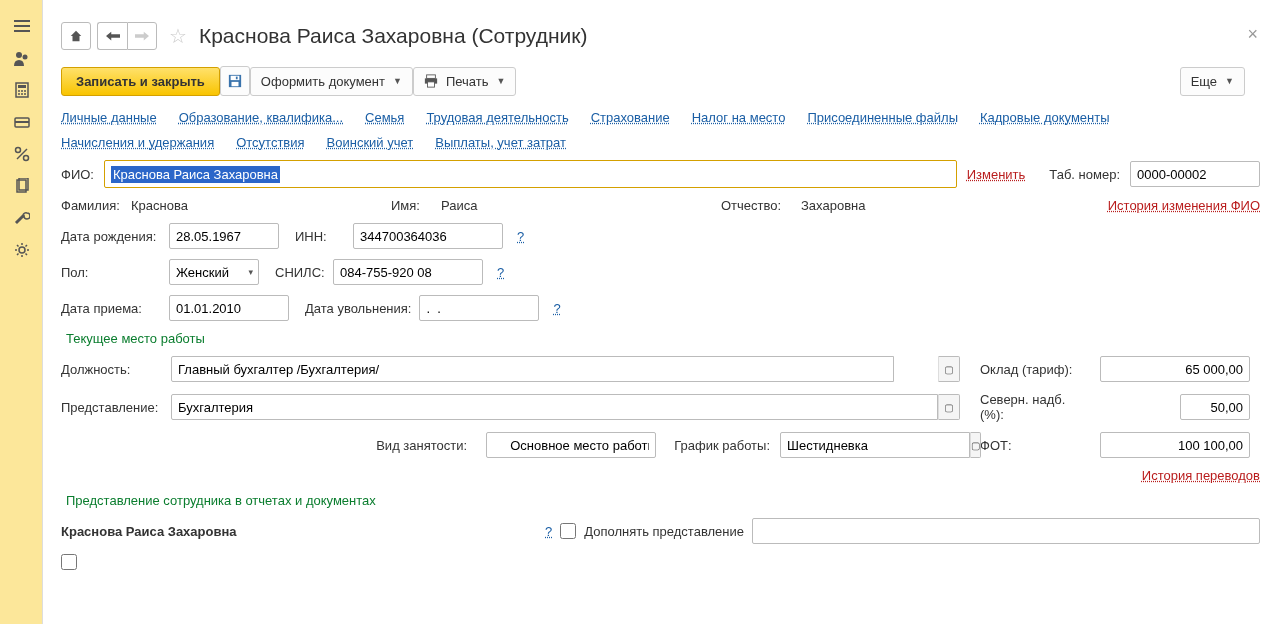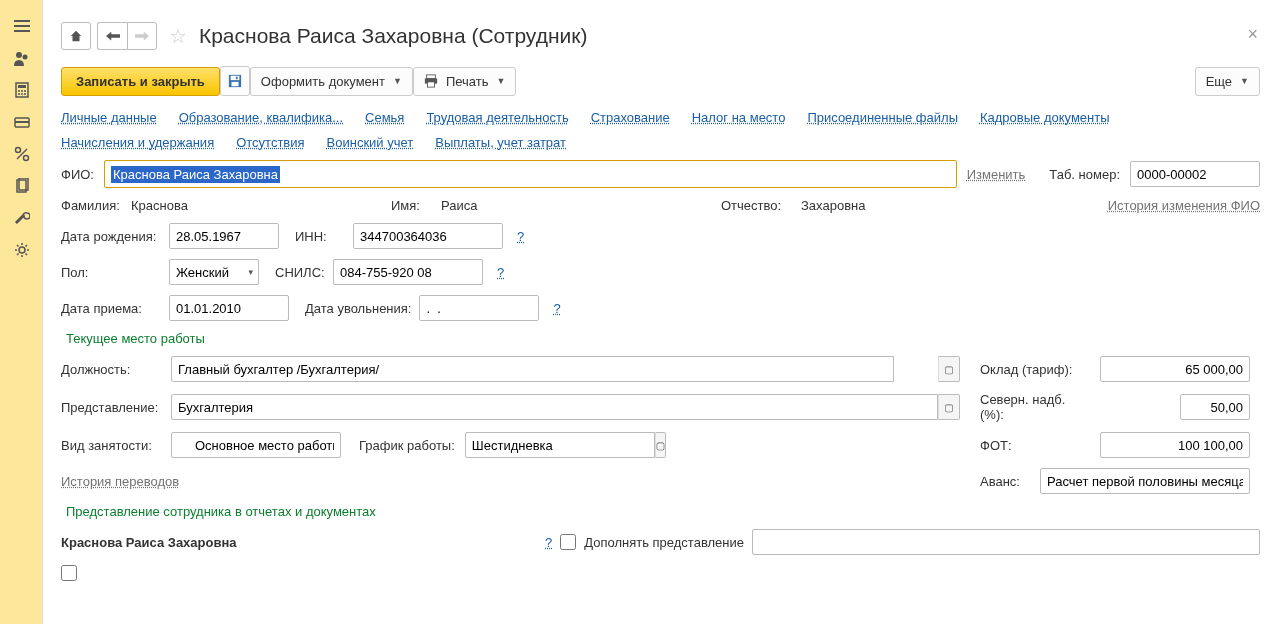--- a/index.html
+++ b/index.html
@@ -19,50 +19,50 @@
 .nav-group .nav-btn:last-child { border-radius: 0 3px 3px 0; }
 .star-icon { color: #ccc; font-size: 20px; margin-left: 6px; margin-right: 6px; cursor: pointer; }
 .title-text { font-size: 21px; color: #333; }
 .close-x { position: absolute; right: 20px; top: 24px; font-size: 18px; color: #999; cursor: pointer; }
 
 .toolbar { display: flex; align-items: center; margin-bottom: 14px; position: relative; }
 .btn-yellow { background: linear-gradient(#ffe16b, #f9c400); border: 1px solid #d4a000; border-radius: 3px; padding: 6px 14px; font-weight: bold; color: #333; cursor: pointer; font-size: 13px; }
 .btn-icon { width: 30px; height: 30px; background: #fcfcfc; border: 1px solid #ccc; border-radius: 3px; display: flex; align-items: center; justify-content: center; cursor: pointer; }
 .btn-dropdown { background: #fcfcfc; border: 1px solid #ccc; border-radius: 3px; padding: 6px 10px; display: flex; align-items: center; gap: 8px; cursor: pointer; font-size: 13px; }
 .btn-dropdown .caret { font-size: 9px; color: #555; }
-.btn-more { position: absolute; right: 0; }
+.btn-more { position: absolute; right: 15px; }
 
 .link-tabs { margin-bottom: 10px; display: flex; flex-wrap: wrap; gap: 22px; row-gap: 10px; }
 .link-tabs a { color: #1a5ea5; text-decoration: underline dotted; cursor: pointer; font-size: 13px; }
 
 .form-area { margin-top: 6px; }
 .row { display: flex; align-items: center; margin-bottom: 10px; gap: 8px; }
 .lbl { font-size: 13px; color: #333; }
 .fld { height: 26px; border: 1px solid #bbb; border-radius: 2px; padding: 0 6px; font-size: 13px; background: #fff; }
 .fld-sel { position: relative; }
 .fld-sel::after { content: '▾'; position: absolute; right: 6px; top: 50%; transform: translateY(-50%); font-size: 9px; color: #555; pointer-events: none; }
 .fld-sel .fld { padding-right: 22px; width: 100%; }
 .fld-ref { position: relative; display: flex; }
 .fld-ref .fld { flex: 1; border-radius: 2px 0 0 2px; }
 .ref-btn { width: 22px; height: 26px; border: 1px solid #bbb; border-left: 1px solid #ddd; background: #f5f5f5; display: flex; align-items: center; justify-content: center; cursor: pointer; font-size: 10px; color: #555; border-radius: 0 2px 2px 0; }
 .help-q { color: #1a5ea5; font-size: 13px; cursor: pointer; text-decoration: underline dotted; margin-left: 6px; }
 
 .fio-row { display: flex; align-items: center; gap: 10px; margin-bottom: 10px; }
 .fio-input { flex: 1; height: 28px; border: 1px solid #d4a000; border-radius: 2px; padding: 0 6px; background: #fff; display: flex; align-items: center; }
 .fio-input .selected { background: #2b66c9; color: #fff; padding: 1px 2px; }
-.link-blue { color: #737373; text-decoration: underline dotted; cursor: pointer; font-size: 13px; }
+.link-blue { color: #b91c1c; text-decoration: underline dotted; cursor: pointer; font-size: 13px; }
 
 .name-row { display: flex; gap: 10px; margin-bottom: 10px; align-items: center; }
 .name-row .lbl { min-width: auto; }
 
 .section-title { color: #0a7d2e; margin: 8px 0 10px 5px; font-size: 13px; }
 .num-fld { text-align: right; }
 
 .grid-two { display: flex; gap: 20px; align-items: center; }
-.grid-two .left-part { flex: 1; display: flex; align-items: center; gap: 10px; }
+.grid-two .left-part { flex: 1; display: flex; align-items: center; gap: 10px; justify-content: flex-end; }
 .grid-two .right-part { display: flex; align-items: center; gap: 10px; min-width: 280px; }
 
 .chk-row { display: flex; align-items: center; gap: 10px; margin-top: 8px; }
 input[type=checkbox] { width: 16px; height: 16px; }
 
 .floppy { width: 14px; height: 14px; display: inline-block; }
 .printer { width: 14px; height: 14px; display: inline-block; }
 </style>
 </head>
 <body>
@@ -286,24 +286,20 @@
       <div class="right-part">
         <span class="lbl" style="width:110px;">ФОТ:</span>
         <input class="fld num-fld" style="width: 150px;" value="100 100,00">
       </div>
     </div>
 
     <div class="grid-two" style="margin-bottom:10px;">
       <div class="left-part">
         <a class="link-blue">История переводов</a>
       </div>
-      <div class="right-part">
-        <span class="lbl" style="width:50px;">Аванс:</span>
-        <input class="fld" style="width: 210px;" value="Расчет первой половины месяца">
-      </div>
     </div>
 
     <div class="section-title">Представление сотрудника в отчетах и документах</div>
 
     <div class="row">
       <span style="font-weight:bold; flex:0 0 auto; width:470px;">Краснова Раиса Захаровна</span>
       <span class="help-q">?</span>
       <input type="checkbox" style="">
       <span class="lbl">Дополнять представление</span>
       <input class="fld" style="flex: 1 1 0%;">

